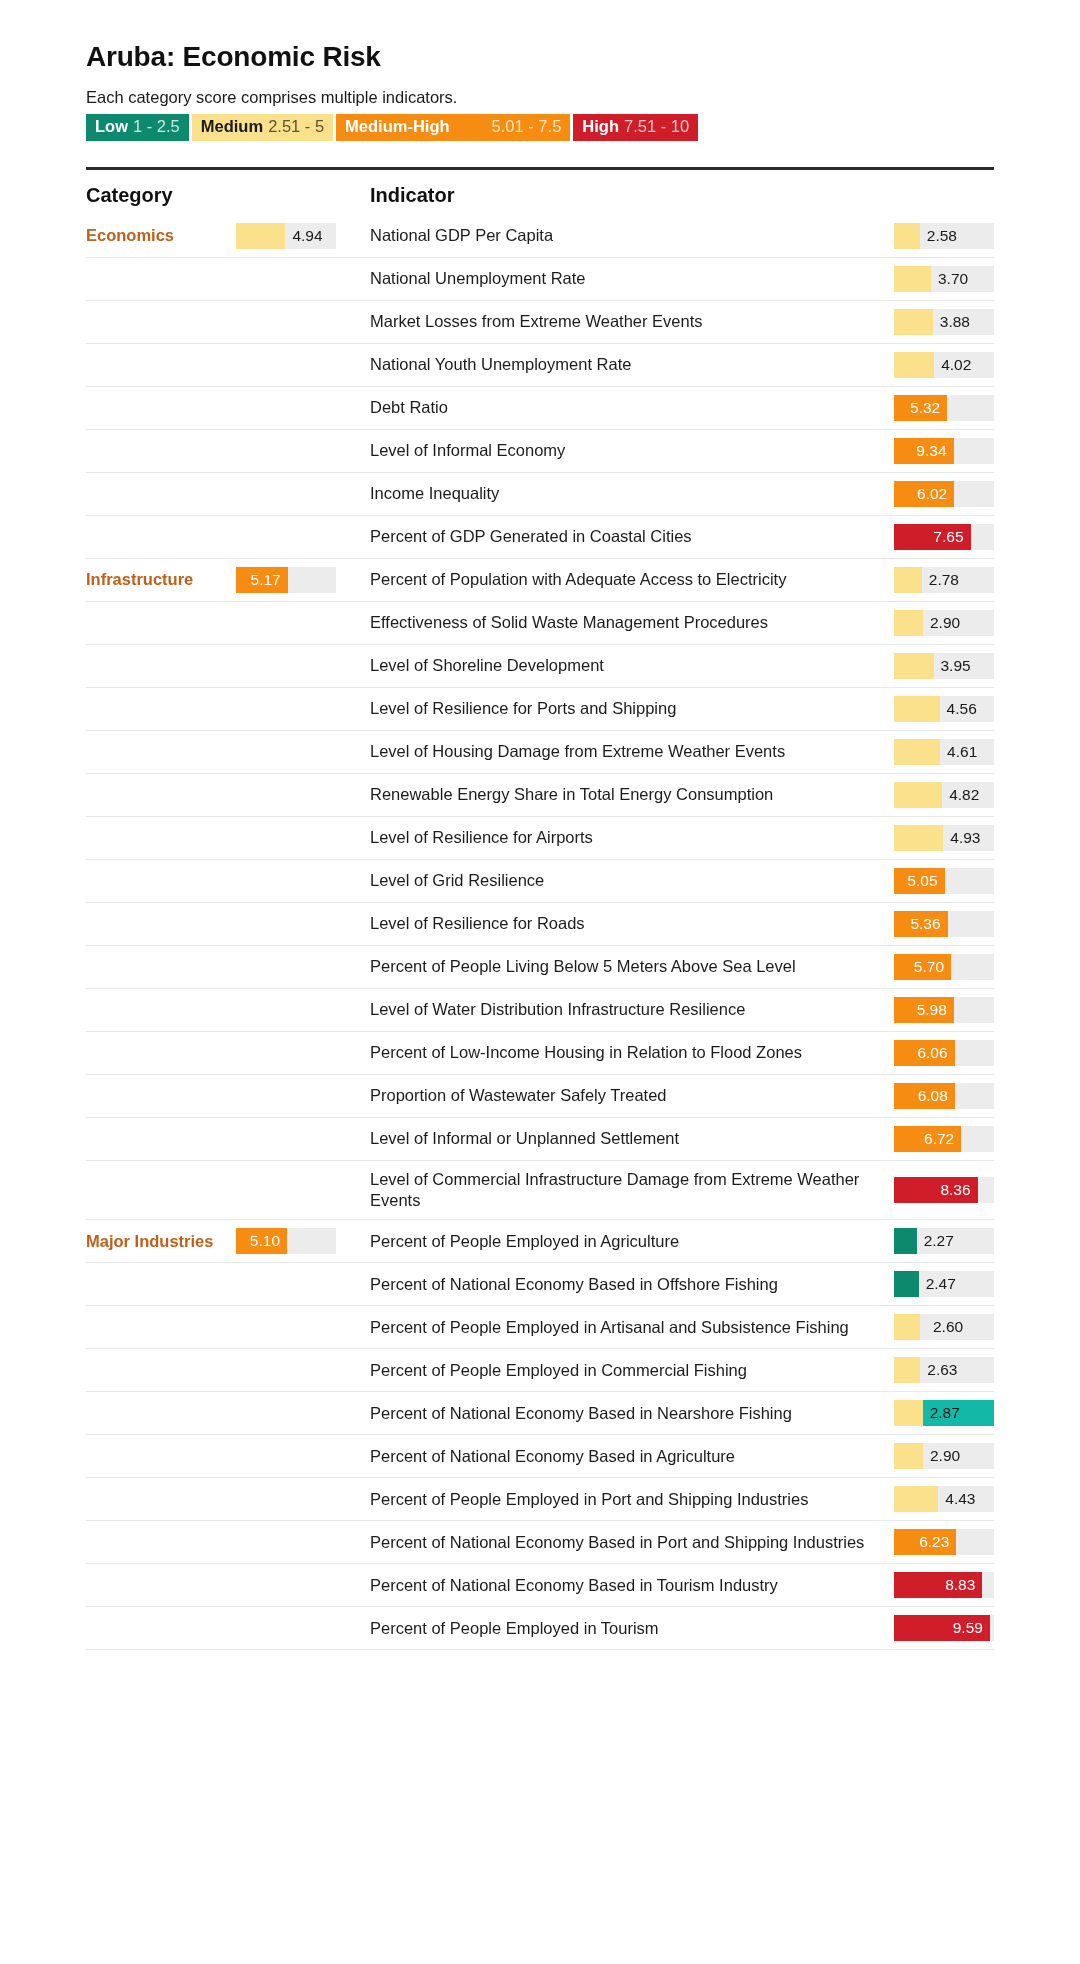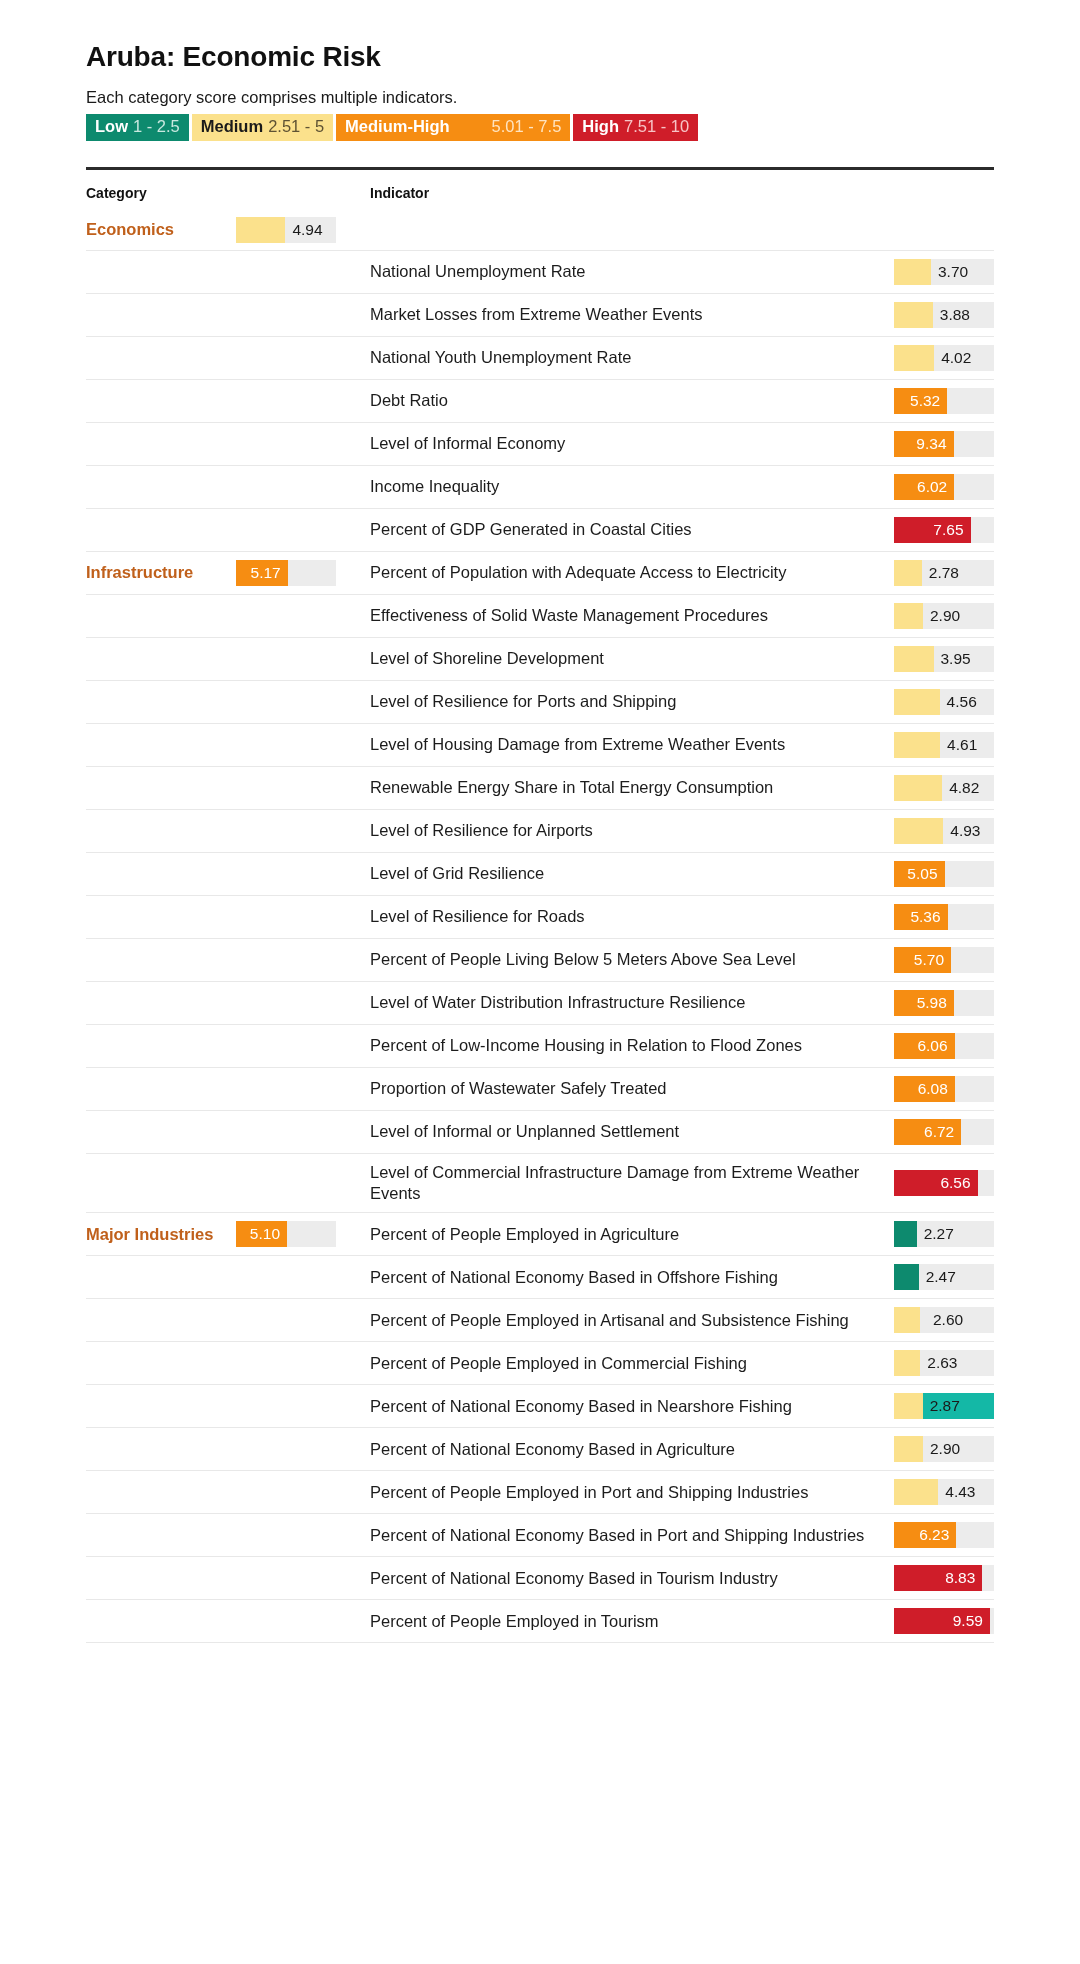--- a/index.html
+++ b/index.html
@@ -78,21 +78,21 @@
     border-bottom: 1px solid #e8e8e8;
     min-height: 36px;
   }
   .row.head {
     border-bottom: none;
     min-height: 40px;
     align-items: center;
   }
   .row.head .cat-col,
   .row.head .ind-col {
-    font-size: 14px;
+    font-size: 20px;
     font-weight: bold;
     color: #111;
     padding-top: 14px;
     padding-bottom: 8px;
   }
   .row:last-child { border-bottom: 1px solid #e8e8e8; }
 
   .cat-col {
     width: 284px;
     flex: 0 0 284px;
@@ -194,20 +194,27 @@
       </div>
       <div id="rows-container">
           <div class="row">
             <div class="cat-col">
               <div class="cat-name">Economics</div>
               <div class="bar-wrap cat-bar-wrap" style="background: rgb(236, 236, 236);">
                 <div class="bar-fill" style="width: 49.4%; background: rgb(251, 225, 140);"></div>
                 <div class="bar-val outside" style="left: 49.4%; width: auto; padding-left: 7px; padding-right: 7px; justify-content: flex-start;">4.94</div>
               </div>
             </div>
+            <div class="ind-col">
+              <div class="ind-name">National GDP Per Capita</div>
+              <div class="bar-wrap ind-bar-wrap" style="background: rgb(236, 236, 236);">
+                <div class="bar-fill" style="width: 25.8%; background: rgb(251, 225, 140);"></div>
+                <div class="bar-val outside" style="left: 25.8%; width: auto; padding-left: 7px; padding-right: 7px; justify-content: flex-start;">2.58</div>
+              </div>
+            </div>
           </div>
           <div class="row">
             <div class="cat-col">
               <div class="cat-name"></div>
             </div>
             <div class="ind-col">
               <div class="ind-name">National Unemployment Rate</div>
               <div class="bar-wrap ind-bar-wrap" style="background: rgb(236, 236, 236);">
                 <div class="bar-fill" style="width: 37%; background: rgb(251, 225, 140);"></div>
                 <div class="bar-val outside" style="left: 37%; width: auto; padding-left: 7px; padding-right: 7px; justify-content: flex-start;">3.70</div>
@@ -459,21 +466,21 @@
             </div>
           </div>
           <div class="row">
             <div class="cat-col">
               <div class="cat-name"></div>
             </div>
             <div class="ind-col">
               <div class="ind-name">Level of Commercial Infrastructure Damage from Extreme Weather Events</div>
               <div class="bar-wrap ind-bar-wrap" style="background: rgb(236, 236, 236);">
                 <div class="bar-fill" style="width: 83.6%; background: rgb(207, 29, 41);"></div>
-                <div class="bar-val inside" style="right: auto; width: 83.6%; color: rgb(255, 255, 255);">6.56</div>
+                <div class="bar-val inside" style="right: auto; width: 83.6%; color: rgb(255, 255, 255);">8.36</div>
               </div>
             </div>
           </div>
           <div class="row">
             <div class="cat-col">
               <div class="cat-name">Major Industries</div>
               <div class="bar-wrap cat-bar-wrap" style="background: rgb(236, 236, 236);">
                 <div class="bar-fill" style="width: 51%; background: rgb(246, 141, 18);"></div>
                 <div class="bar-val inside" style="right: auto; width: 51%; color: rgb(255, 255, 255);">5.10</div>
               </div>

